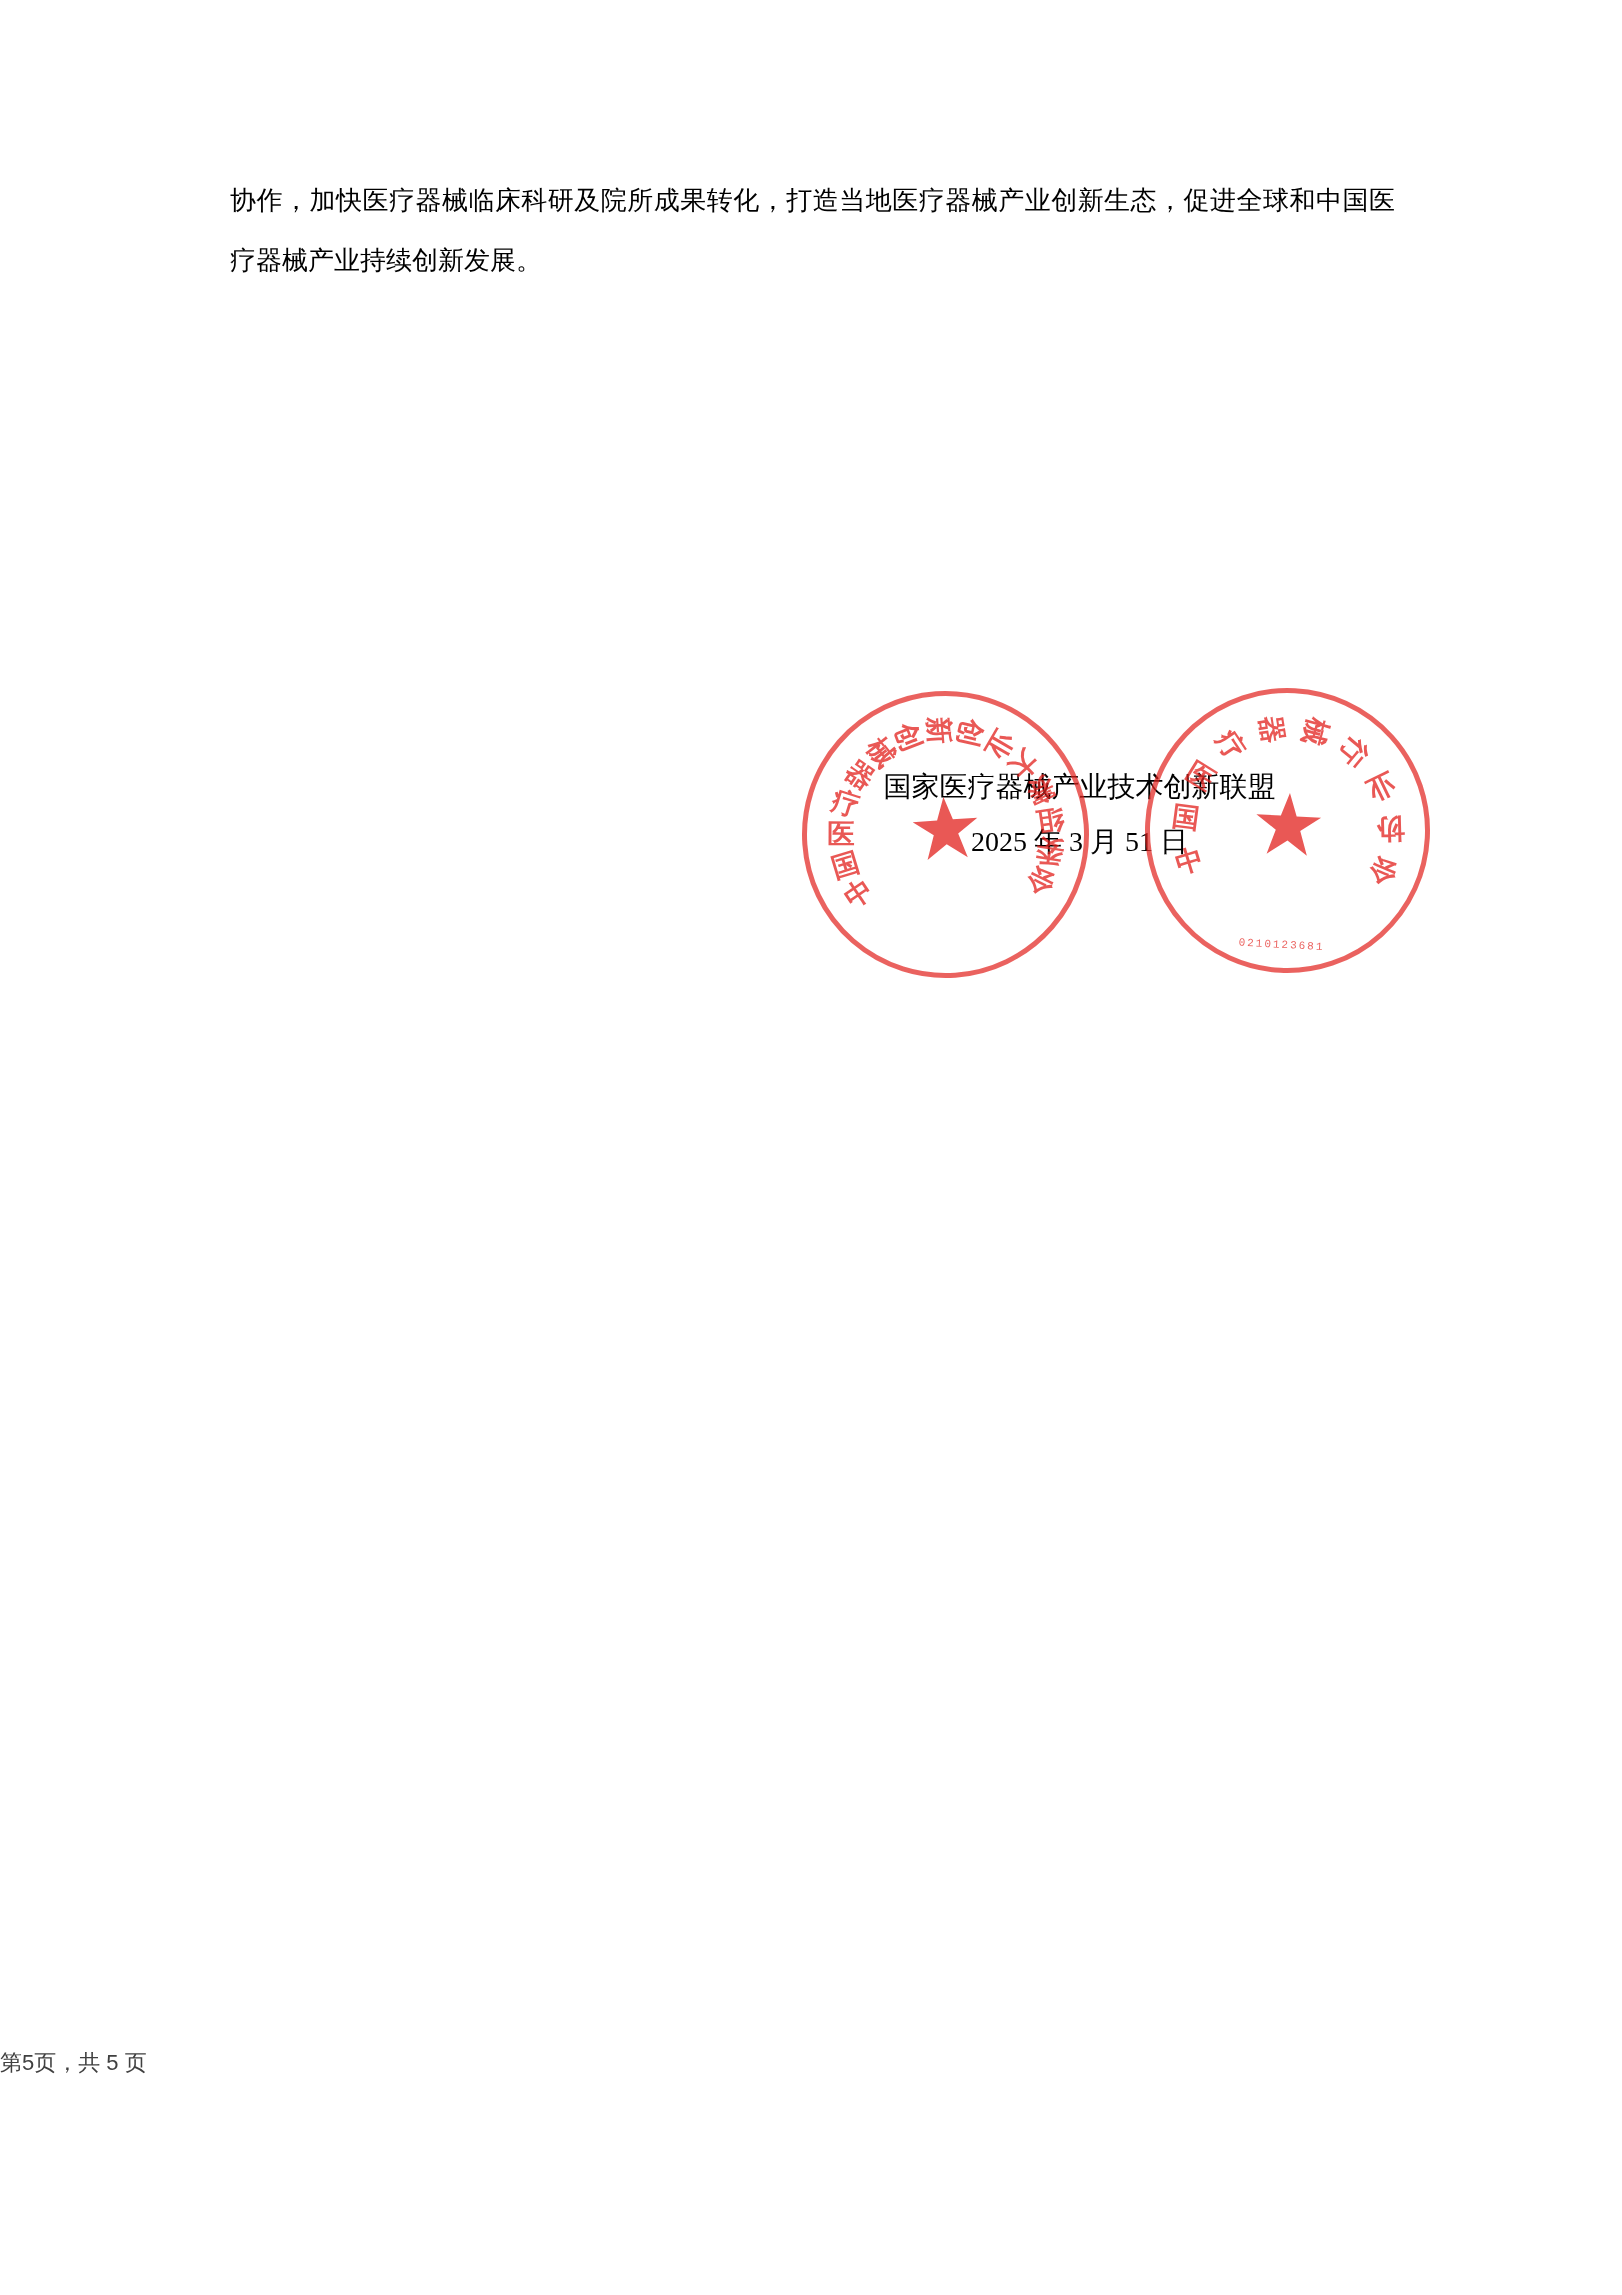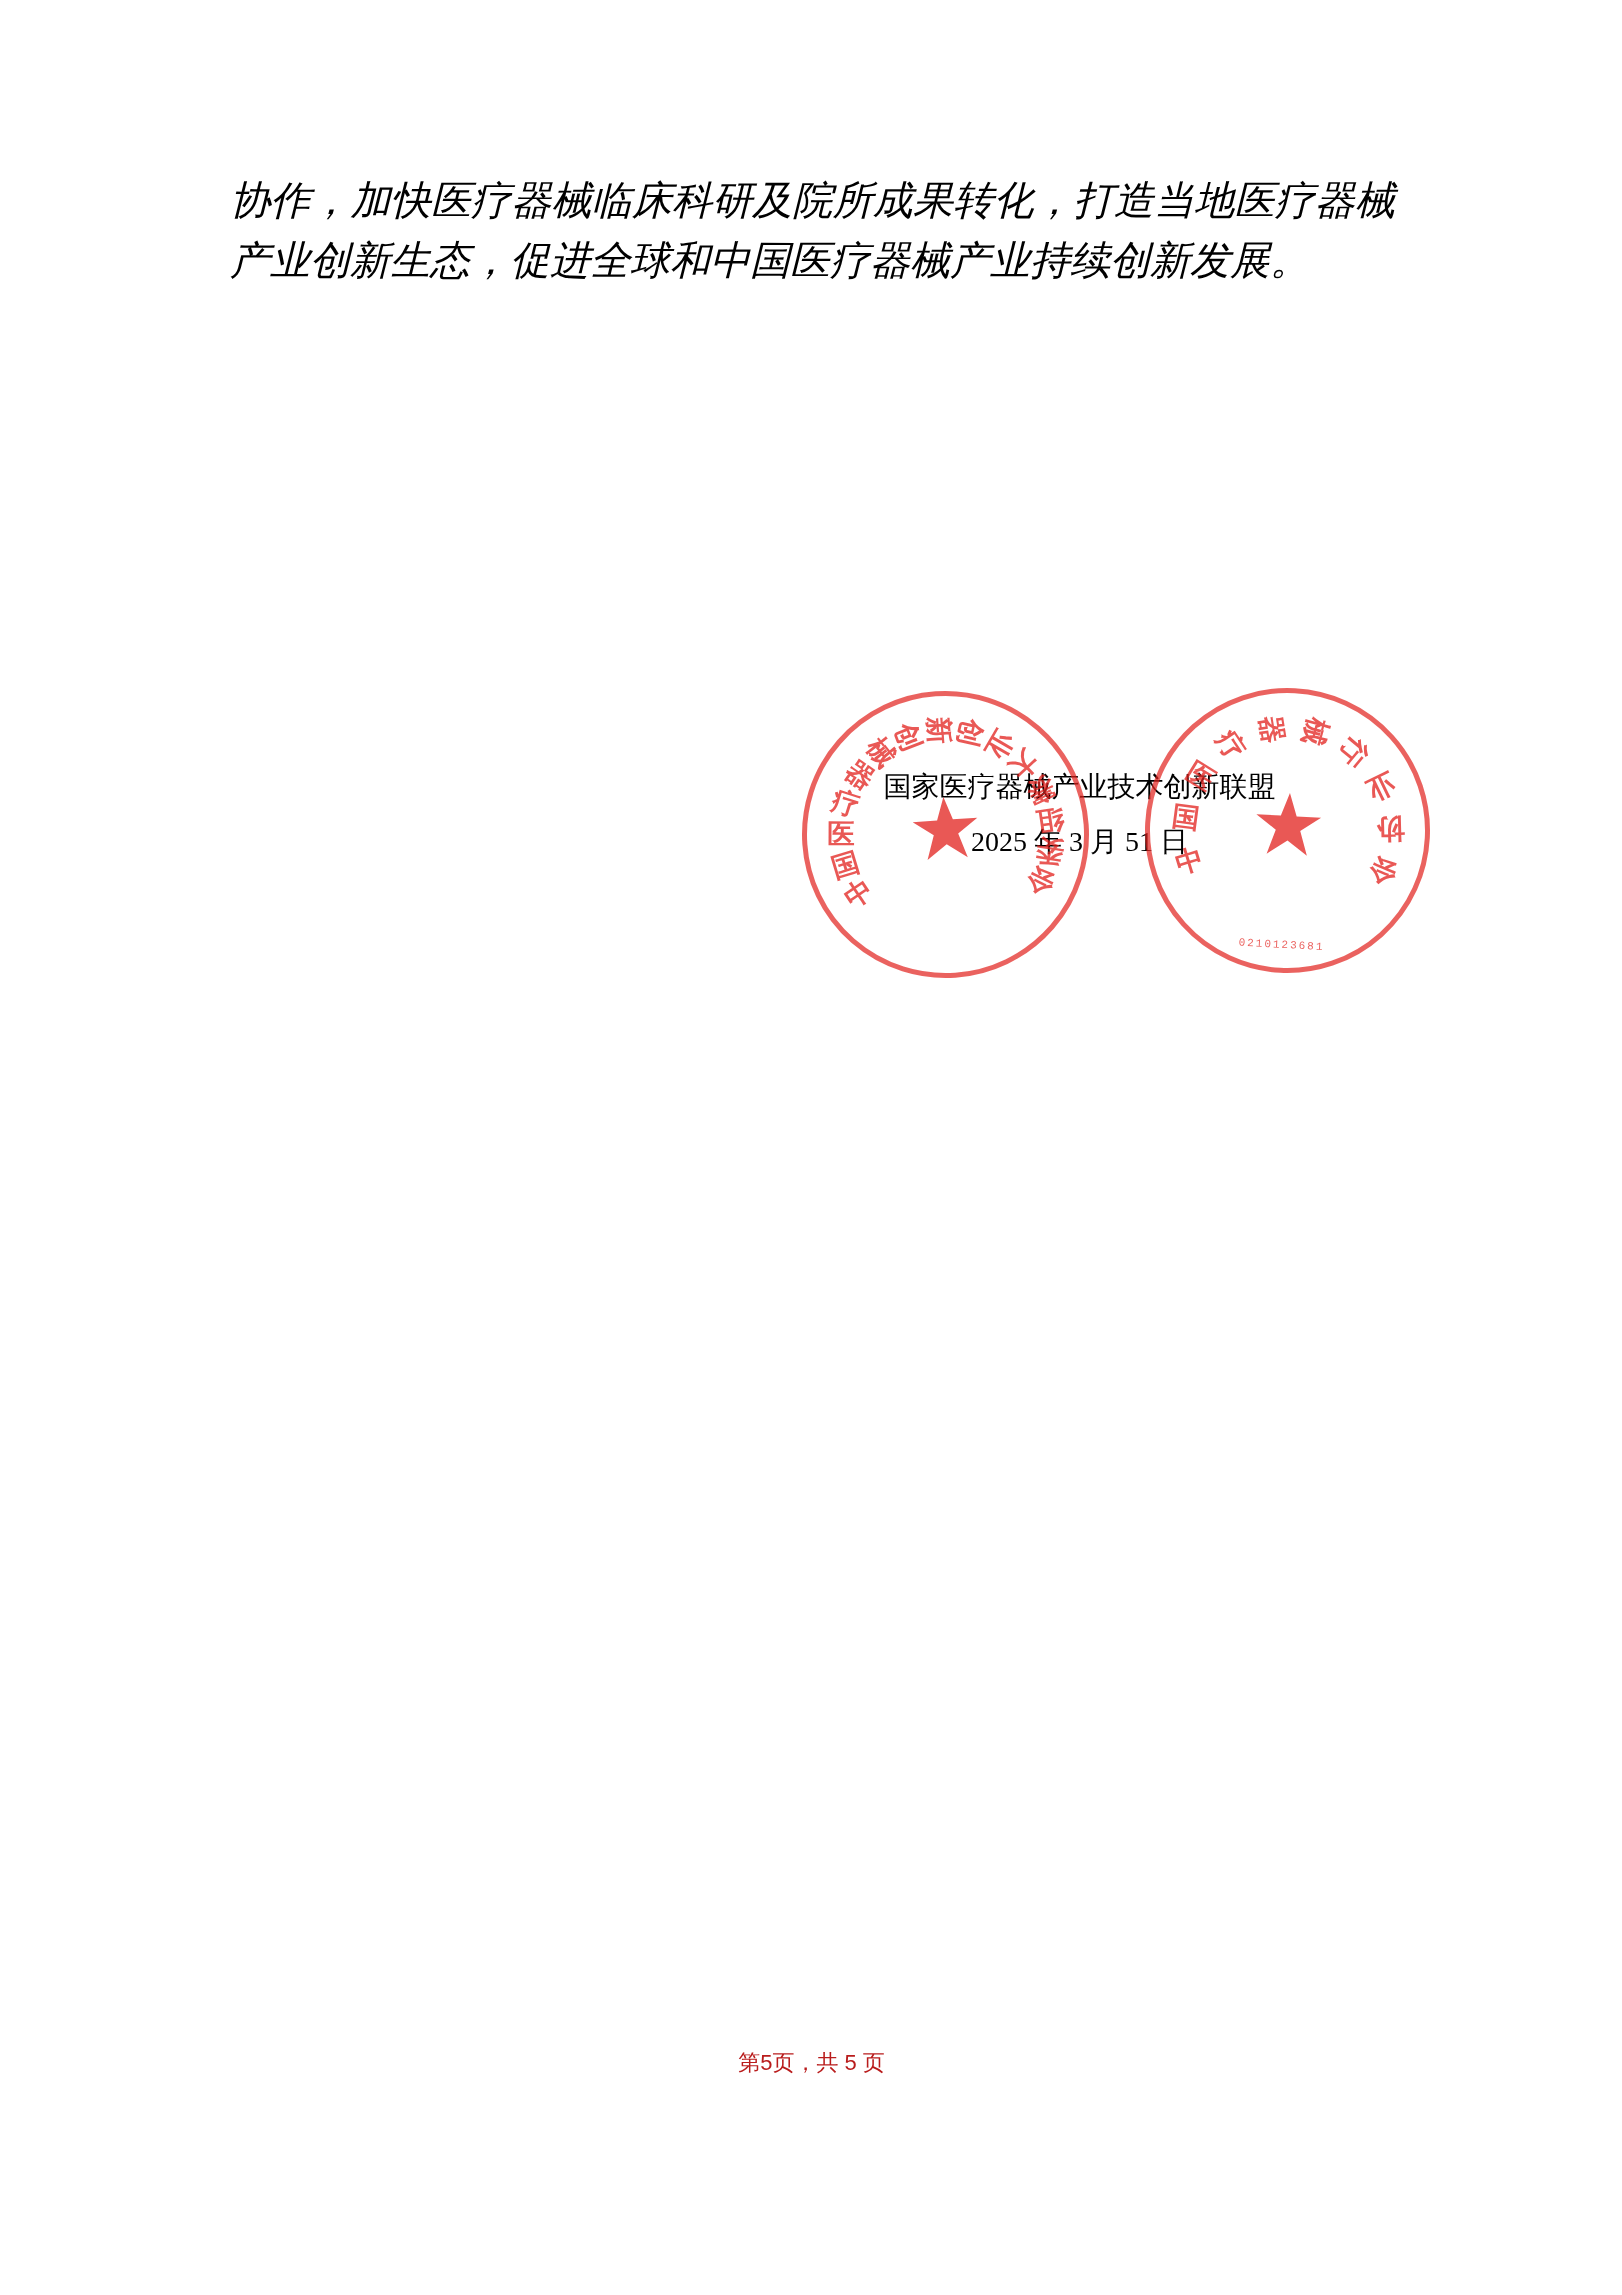--- a/index.html
+++ b/index.html
@@ -27,26 +27,25 @@
 
   .content {
     position: absolute;
     left: 230px;
     top: 171px;
     width: 1165px;
   }
 
   p.para {
     margin: 0 0 0 0;
-    font-size: 40px;
+    font-size: 26px;
     line-height: 60px;
     text-align: justify;
     text-justify: inter-ideograph;
     letter-spacing: 0px;
-    font-style: italic;
   }
 
   p.indent {
     text-indent: 63px;
   }
 
   .sign-block {
     position: absolute;
     left: 772px;
     top: 759px;
@@ -123,23 +122,22 @@
     letter-spacing: 2px;
     color: rgba(226, 32, 28, 0.8);
     font-family: "Liberation Mono", monospace;
   }
 
   .footer {
     position: absolute;
     left: 0;
     top: 2048px;
     width: 1623px;
-    text-align: center;
     font-size: 22px;
-    color: #b91c1c;
+    color: #404040;
     font-family: "Liberation Sans", sans-serif;
   }
 </style>
 </head>
 <body>
 
 <div class="page">
 
   <div class="content">
     <p class="para">协作，加快医疗器械临床科研及院所成果转化，打造当地医疗器械产业创新生态，促进全球和中国医疗器械产业持续创新发展。</p>

